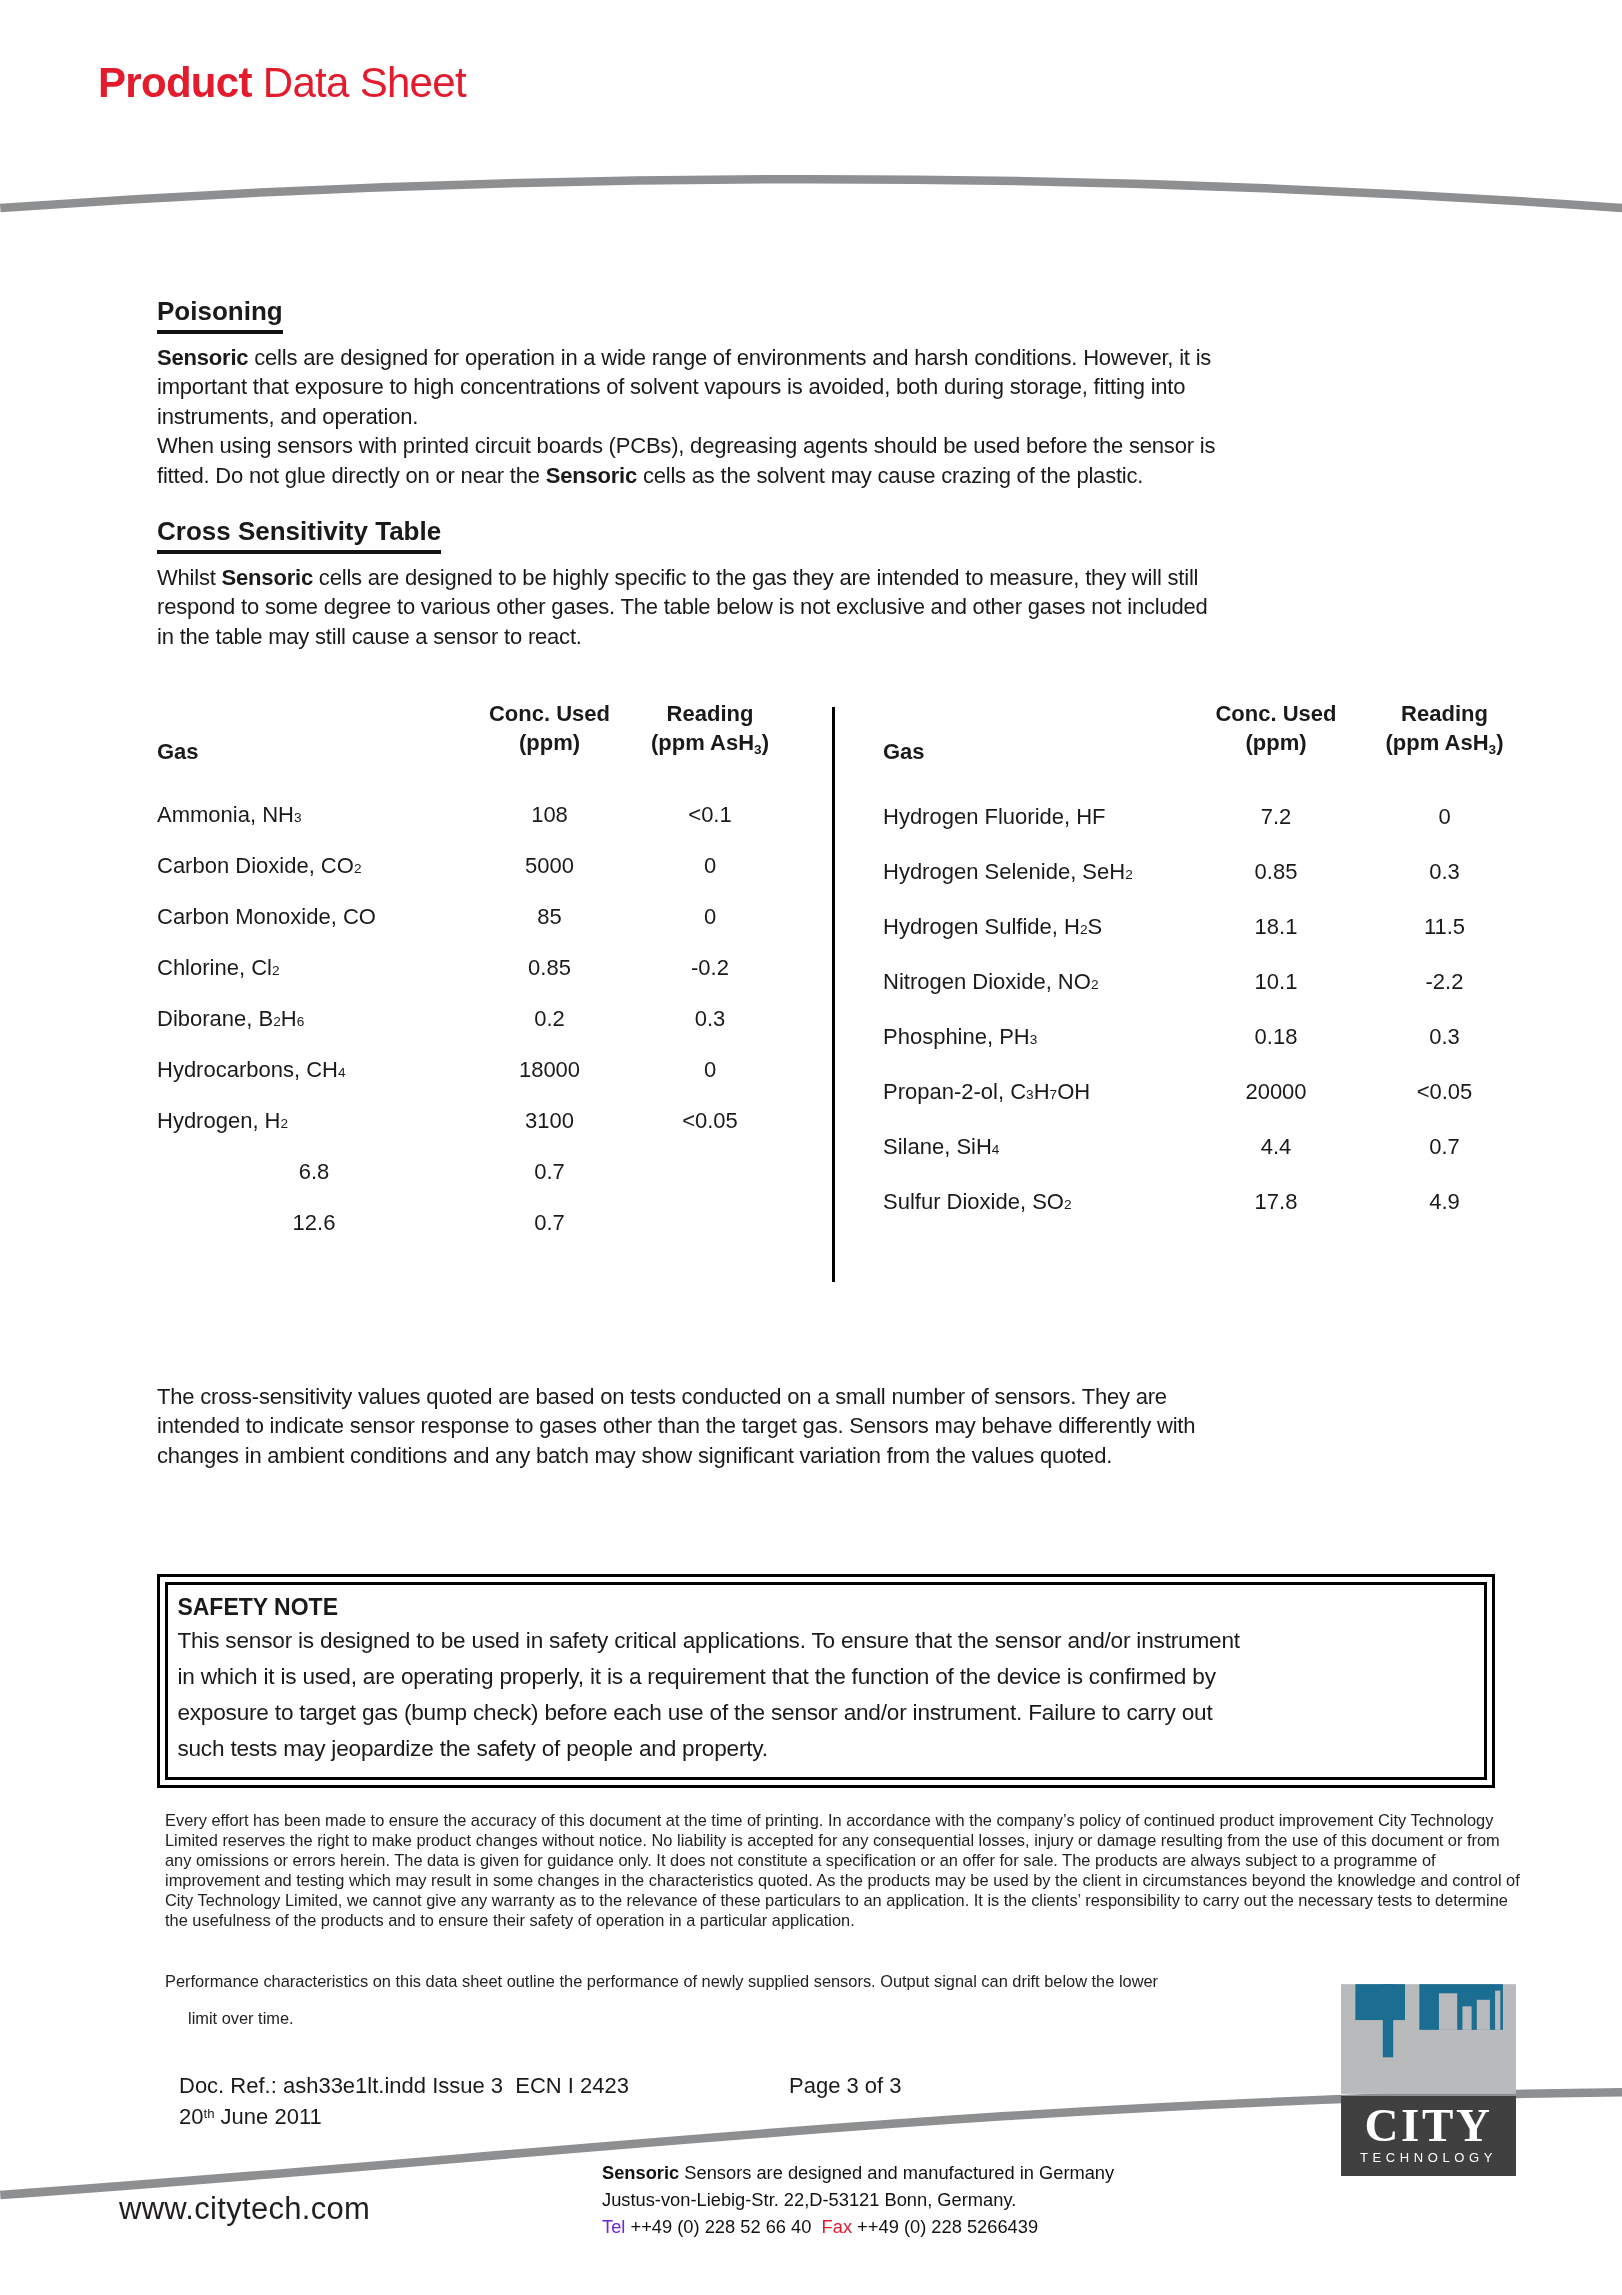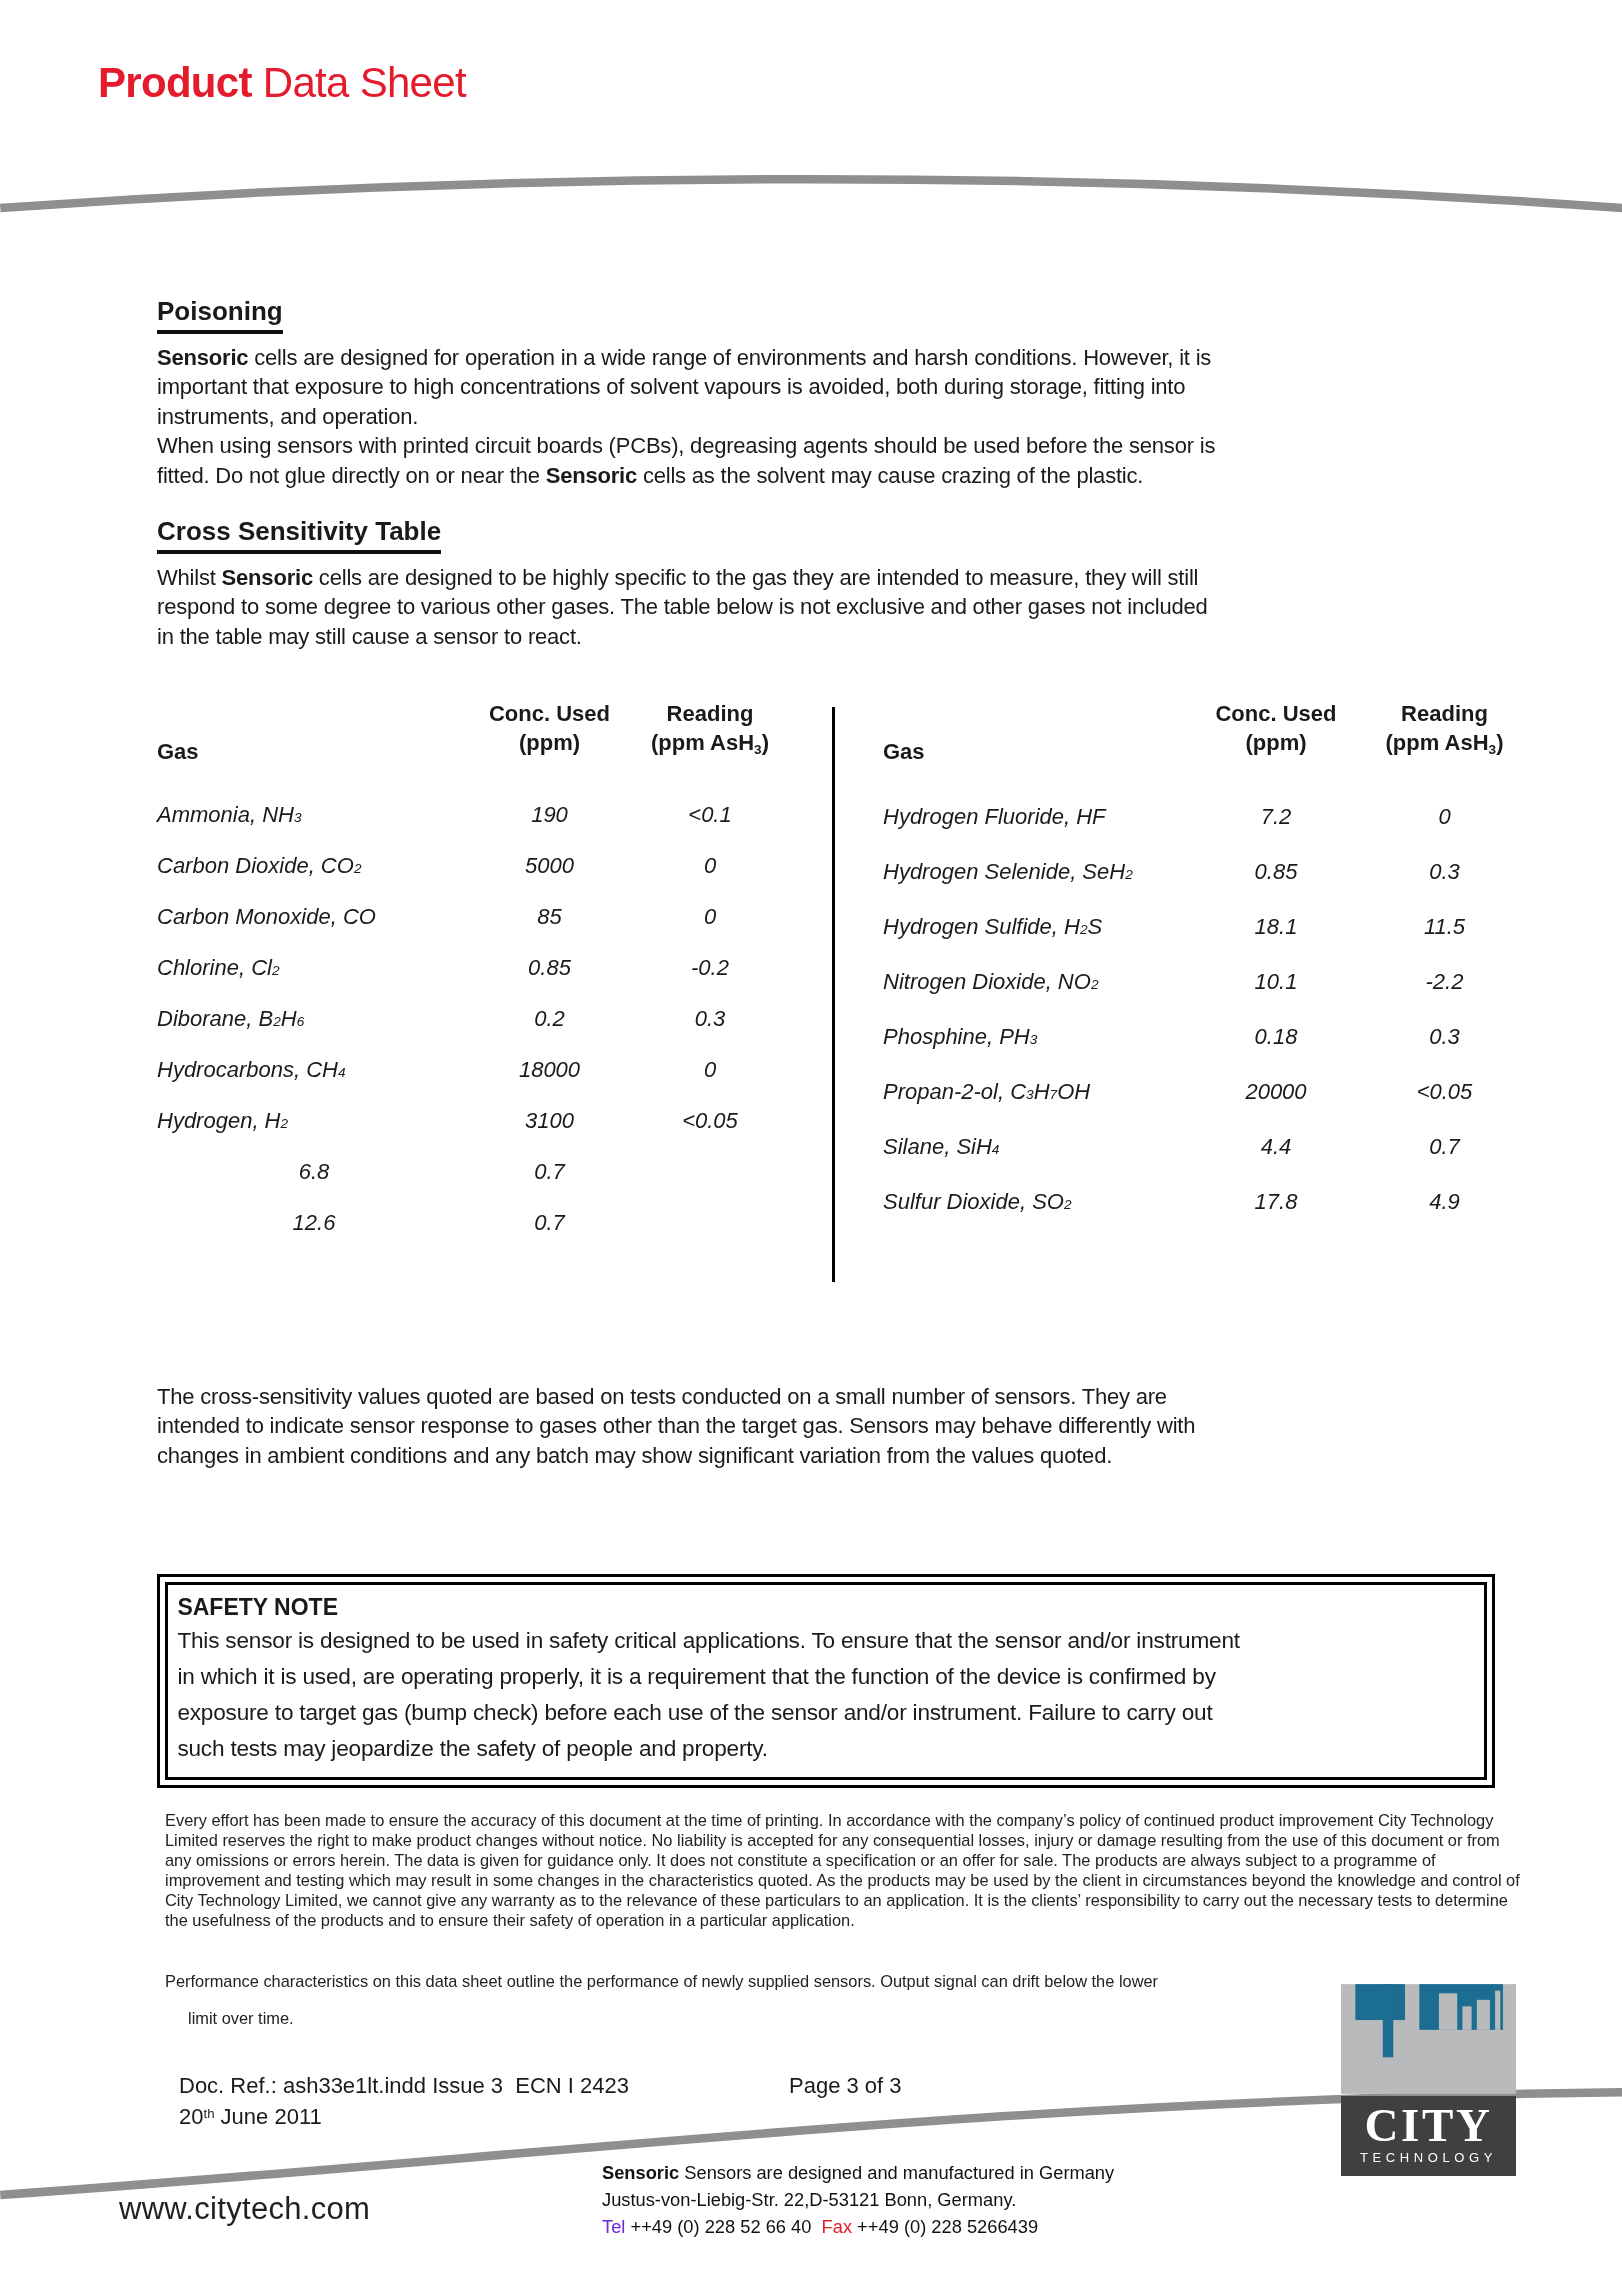--- a/index.html
+++ b/index.html
@@ -20,21 +20,21 @@
   sup{font-size:0.60em;line-height:0;position:relative;top:-0.45em;vertical-align:baseline;}
 
   .thead,.trow{display:grid;}
   .thead.left,.trow.left{grid-template-columns:314px 157px 164px;}
   .thead.right,.trow.right{grid-template-columns:311px 164px 173px;}
   .thead{font-weight:bold;font-size:22px;line-height:29px;height:68px;}
   .thead .gas-h{display:flex;align-items:flex-end;padding-bottom:1.3px;}
   .thead .num-h{text-align:center;}
   .trow.left{height:51px;}
   .trow.right{height:55px;}
-  .cell{display:flex;align-items:center;font-size:22px;font-style:italic;}
+  .cell{display:flex;align-items:center;font-size:22px;}
   .cell.num{justify-content:center;}
   .vdivider{width:2.6px;background:#000;}
 
   .safety-outer{border:3.3px solid #000;}
   .safety-inner{border:3.3px solid #000;margin:5.2px;padding:6.5px 11.8px 10.5px 9.2px;}
   .safety-title{font-size:23px;font-weight:bold;line-height:31px;}
   .safety-body{font-size:22.6px;line-height:36px;letter-spacing:-0.2px;}
 
   .fineprint{font-size:16.4px;line-height:20px;color:#222;letter-spacing:0px;}
   .docline{font-size:22px;line-height:29px;margin-left:22px;}
@@ -83,21 +83,21 @@
       <div>Reading</div>
       <div><span>(ppm AsH</span><sub>3</sub><span>)</span></div>
     </div>
   </div>
   <div id="left-rows" class="abs z1" style="left:157px;top:789px;width:635px;">
       <div class="trow left">
         <div class="cell gas">
           <span>Ammonia, NH</span>
           <sub>3</sub>
         </div>
-        <div class="cell num">190</div>
+        <div class="cell num">108</div>
         <div class="cell num">&lt;0.1</div>
       </div>
       <div class="trow left">
         <div class="cell gas">
           <span>Carbon Dioxide, CO</span>
           <sub>2</sub>
         </div>
         <div class="cell num">5000</div>
         <div class="cell num">0</div>
       </div>

